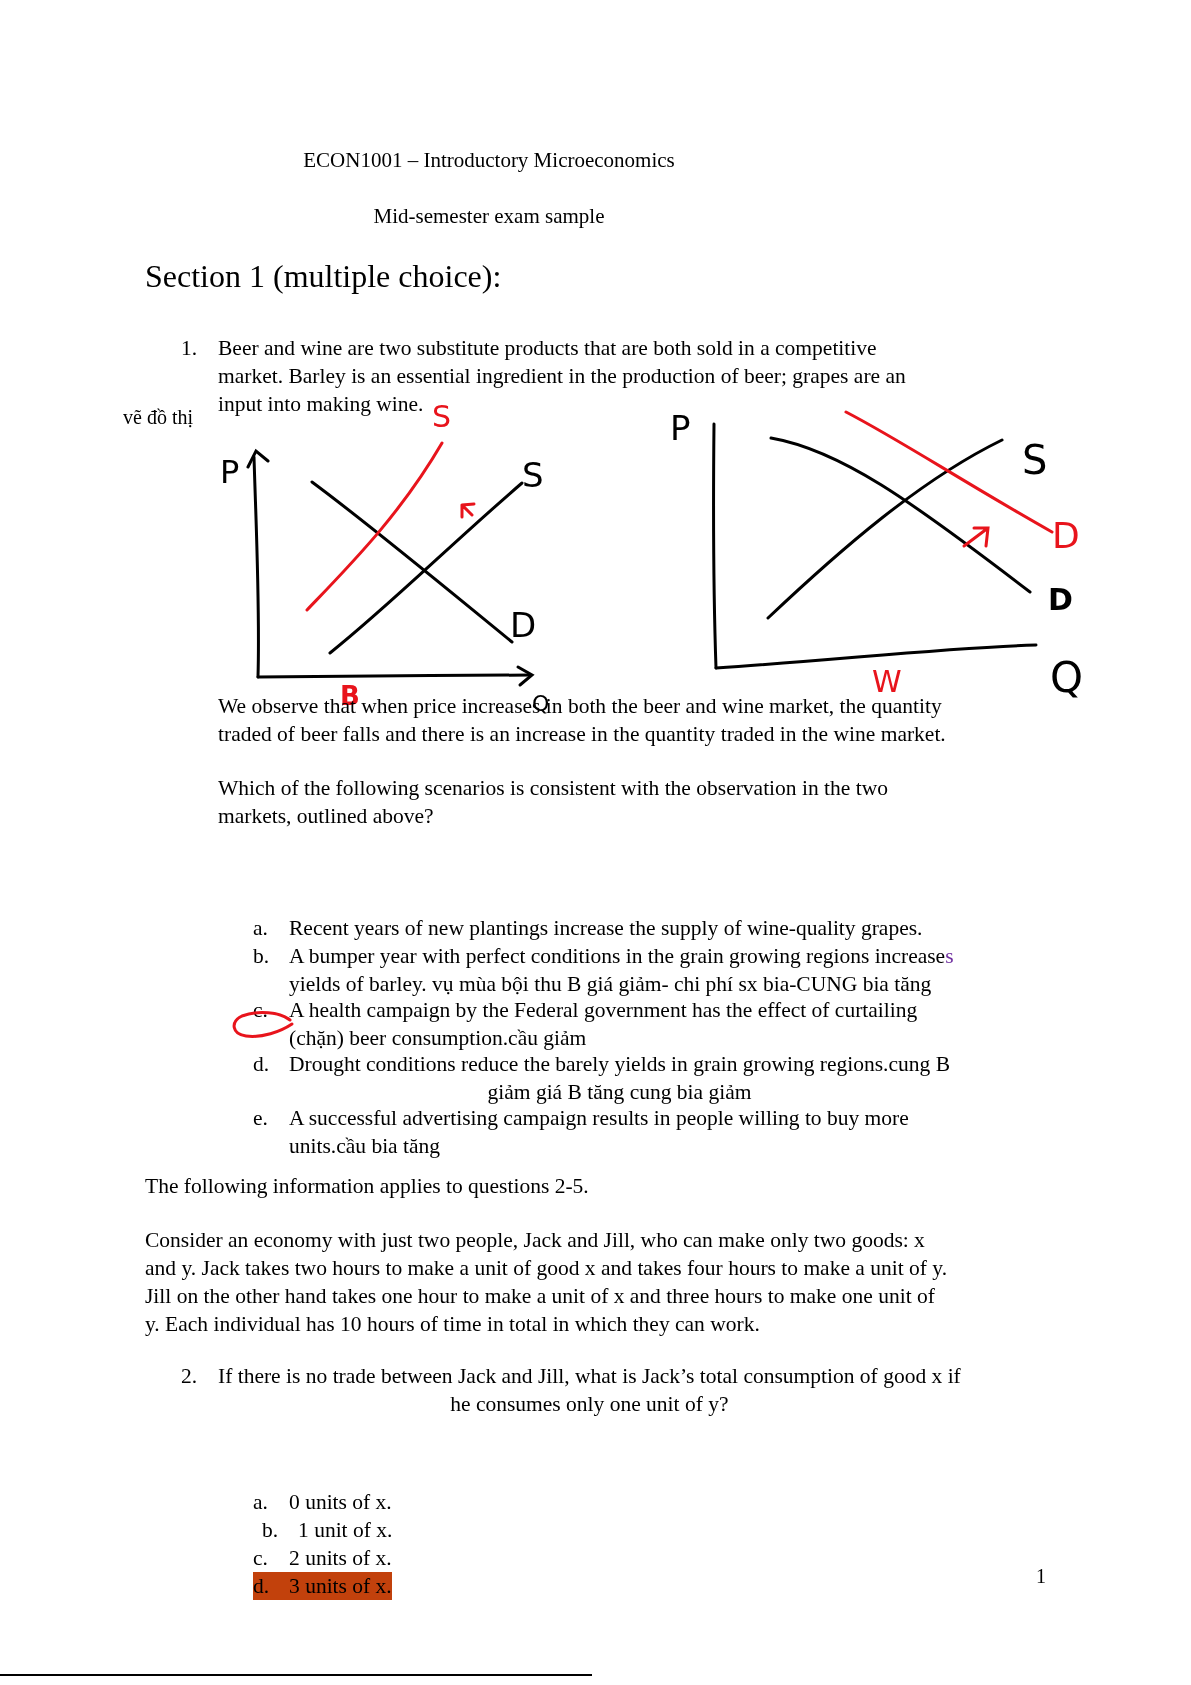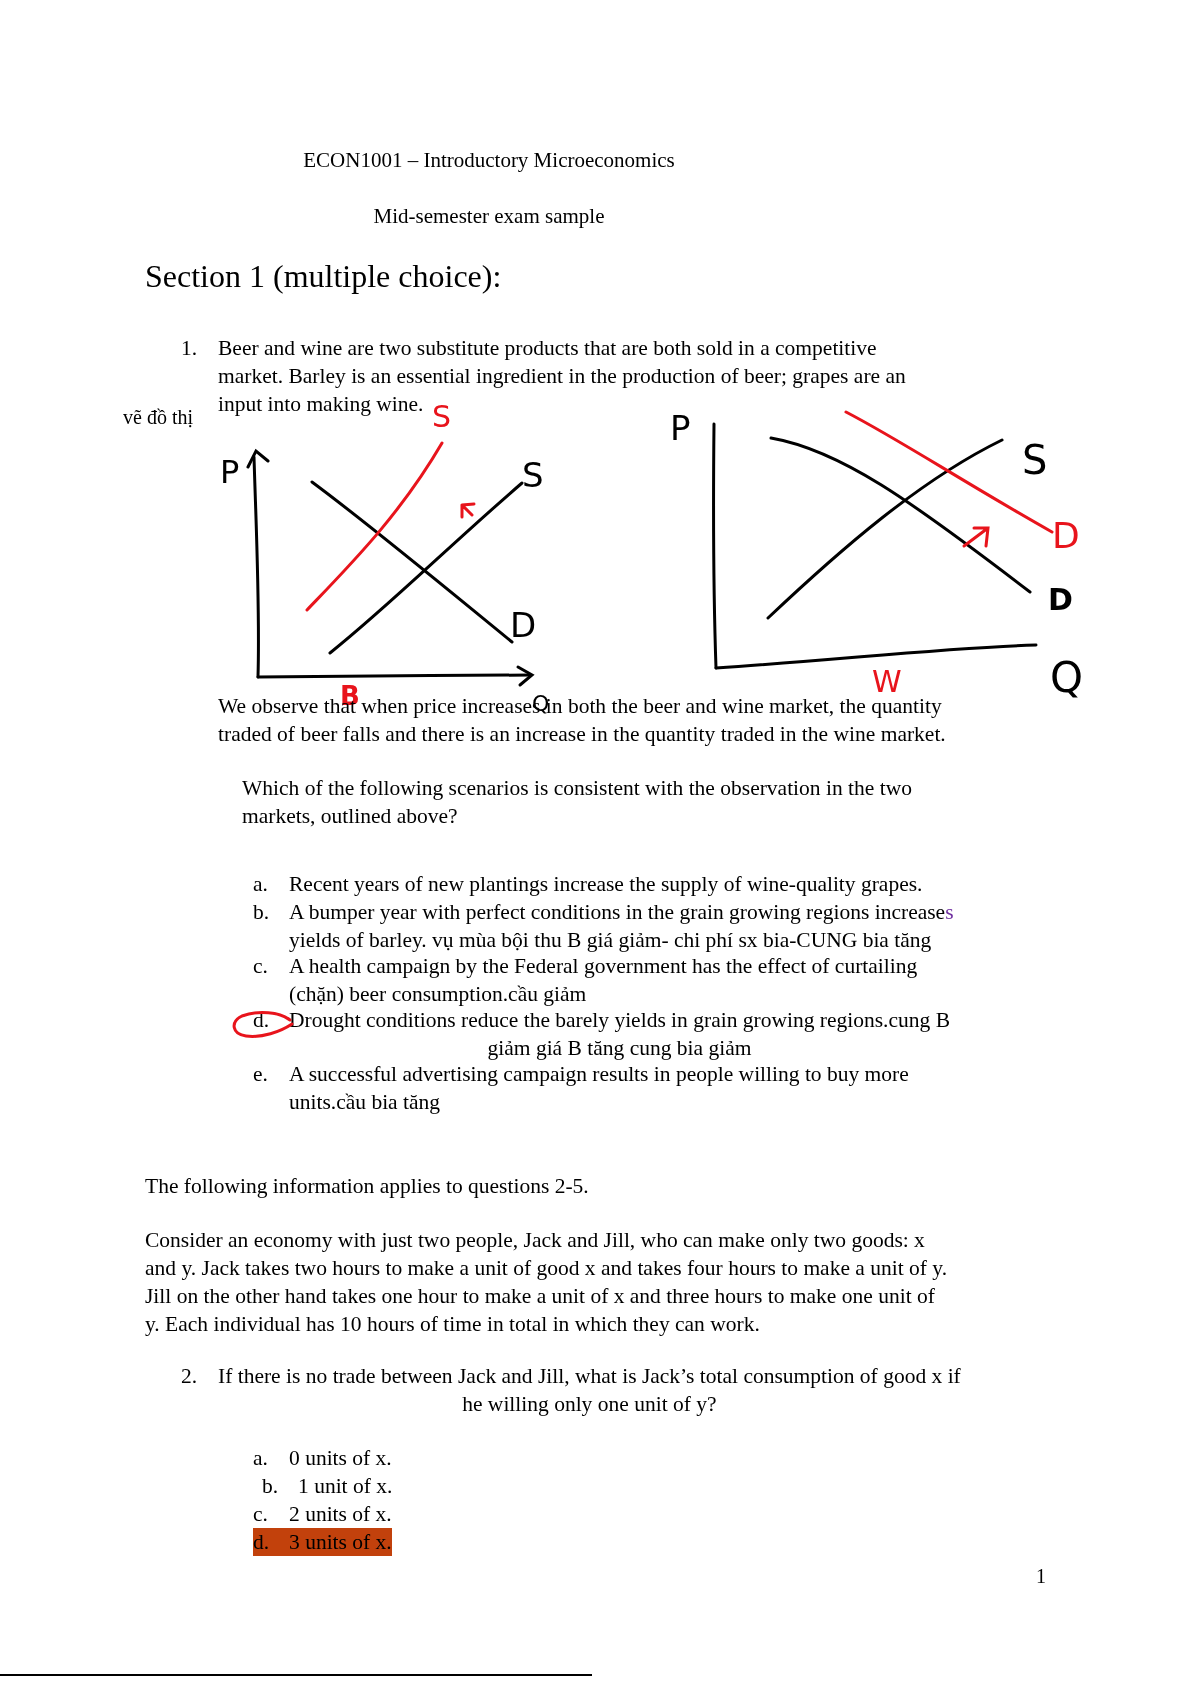--- a/index.html
+++ b/index.html
@@ -8,21 +8,21 @@
     font-family: "Liberation Serif", "DejaVu Serif", serif; color: #000;
   }
   .abs { position: absolute; }
   .center { left: 0; width: 978px; text-align: center; }
   .t21 { font-size: 21px; line-height: 28px; }
   .title { top: 146px; }
   .subtitle { top: 202px; }
   .section { left: 145px; top: 256px; font-size: 32px; line-height: 40px; }
   .para { font-size: 21.5px; line-height: 28px; }
   .opt-label { display: inline-block; width: 36px; }
-  .opt { position: absolute; font-size: 21.5px; line-height: 28px; }
+  .opt { position: absolute; font-size: 21.5px; line-height: 28px; margin-top: 44px; }
   .highlight { background: #c2410c; }
   .purple { color: #7030a0; }
   .pagenum { left: 1036px; top: 1565px; font-size: 20px; }
   .footer-line { left: 0; top: 1674px; width: 592px; height: 2px; background: #000; }
   svg.graph { position: absolute; overflow: visible; }
 </style>
 </head>
 <body>
 
 <div class="abs center t21 title">ECON1001 – Introductory Microeconomics</div>
@@ -74,21 +74,21 @@
   <text x="412" y="168" font-family="DejaVu Sans, sans-serif" font-size="36" fill="#e8141c">D</text>
   <text x="408" y="230" font-family="DejaVu Sans, sans-serif" font-size="30" font-weight="bold" fill="#000">D</text>
   <text x="232" y="312" font-family="DejaVu Sans, sans-serif" font-size="30" fill="#e8141c">W</text>
   <text x="410" y="312" font-family="DejaVu Sans, sans-serif" font-size="42" fill="#000">Q</text>
 </svg>
 
 <div class="abs para" style="left:218px; top:692px;">
   <div>We observe that when price increases in both the beer and wine market, the quantity</div>
   <div>traded of beer falls and there is an increase in the quantity traded in the wine market.</div>
 </div>
-<div class="abs para" style="left:218px; top:774px;margin-left:24px;">
+<div class="abs para" style="left:218px; top:774px;">
   <div>Which of the following scenarios is consistent with the observation in the two</div>
   <div>markets, outlined above?</div>
 </div>
 
 <div class="opt" style="left:253px; top:870px;">
   <span class="opt-label">a.</span><span>Recent years of new plantings increase the supply of wine-quality grapes.</span>
 </div>
 <div class="opt" style="left:253px; top:898px;">
   <div><span class="opt-label">b.</span><span>A bumper year with perfect conditions in the grain growing regions increase</span><span class="purple">s</span></div>
   <div style="padding-left:36px;">yields of barley. vụ mùa bội thu B giá giảm- chi phí sx bia-CUNG bia tăng</div>
@@ -113,21 +113,21 @@
 <div class="abs para" style="left:145px; top:1226px;">
   <div>Consider an economy with just two people, Jack and Jill, who can make only two goods: x</div>
   <div>and y. Jack takes two hours to make a unit of good x and takes four hours to make a unit of y.</div>
   <div>Jill on the other hand takes one hour to make a unit of x and three hours to make one unit of</div>
   <div>y. Each individual has 10 hours of time in total in which they can work.</div>
 </div>
 
 <div class="abs para" style="left:181px; top:1362px;">2.</div>
 <div class="abs para" style="left:218px; top:1362px;text-align:center;">
   <div>If there is no trade between Jack and Jill, what is Jack’s total consumption of good x if</div>
-  <div>he willing only one unit of y?</div>
+  <div>he consumes only one unit of y?</div>
 </div>
 <div class="opt" style="left:253px; top:1444px;">
   <span class="opt-label">a.</span><span>0 units of x.</span>
 </div>
 <div class="opt" style="left:262px; top:1472px;">
   <span class="opt-label">b.</span><span>1 unit of x.</span>
 </div>
 <div class="opt" style="left:253px; top:1500px;">
   <span class="opt-label">c.</span><span>2 units of x.</span>
 </div>

